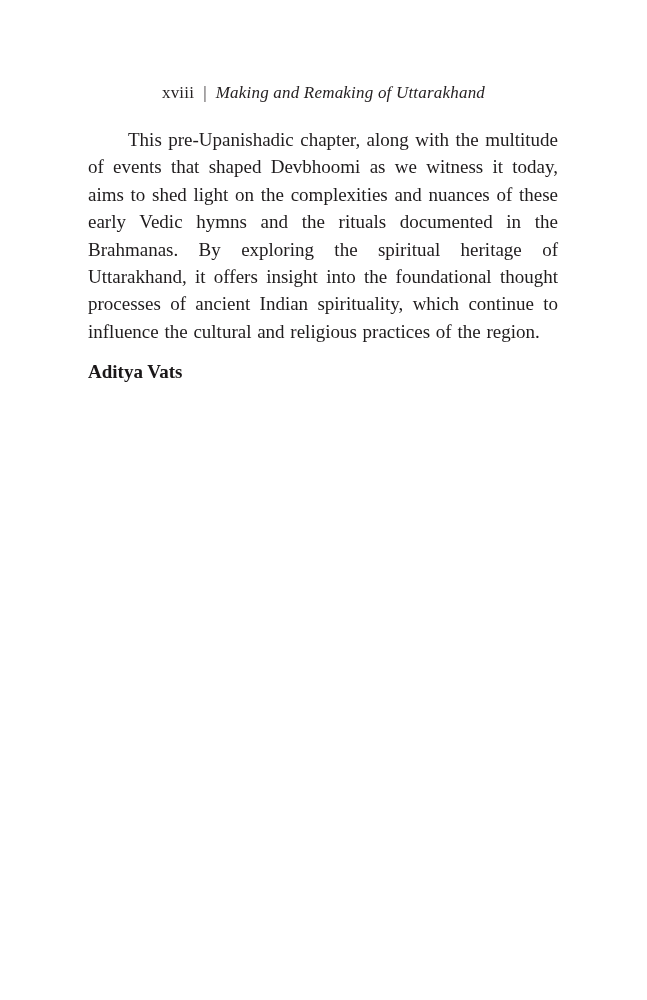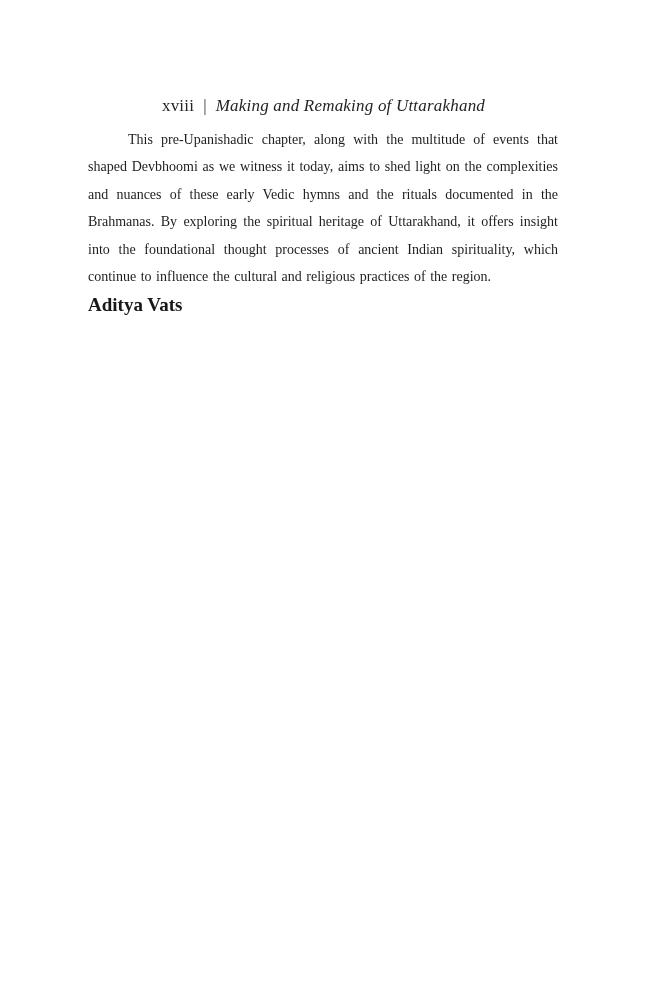--- a/index.html
+++ b/index.html
@@ -10,21 +10,21 @@
   .page {
     position: relative;
     width: 647px;
     height: 1000px;
     background: #ffffff;
     overflow: hidden;
     font-family: "Liberation Serif", serif;
   }
   .running-header {
     position: absolute;
-    top: 96px;
+    top: 83px;
     left: 0;
     width: 100%;
     text-align: center;
     font-size: 17px;
     letter-spacing: 0.2px;
     color: #262223;
   }
   .running-header .sep {
     display: inline-block;
     margin: 0 9px;
@@ -34,29 +34,29 @@
     font-style: italic;
   }
   .content {
     position: absolute;
     left: 88px;
     top: 126px;
     width: 470px;
   }
   .body-paragraph {
     margin: 0;
-    font-size: 14px;
+    font-size: 19px;
     line-height: 27.4px;
     text-align: justify;
     text-indent: 40px;
     color: #1f1c1d;
     word-spacing: 1px;
   }
   .signature {
-    margin-top: 1px;
+    margin-top: 13px;
     font-size: 19px;
     line-height: 28px;
     font-weight: bold;
     color: #1a1718;
   }
   .signature .author-name {
     display: block;
   }
   .signature .author-credentials {
     display: block;

